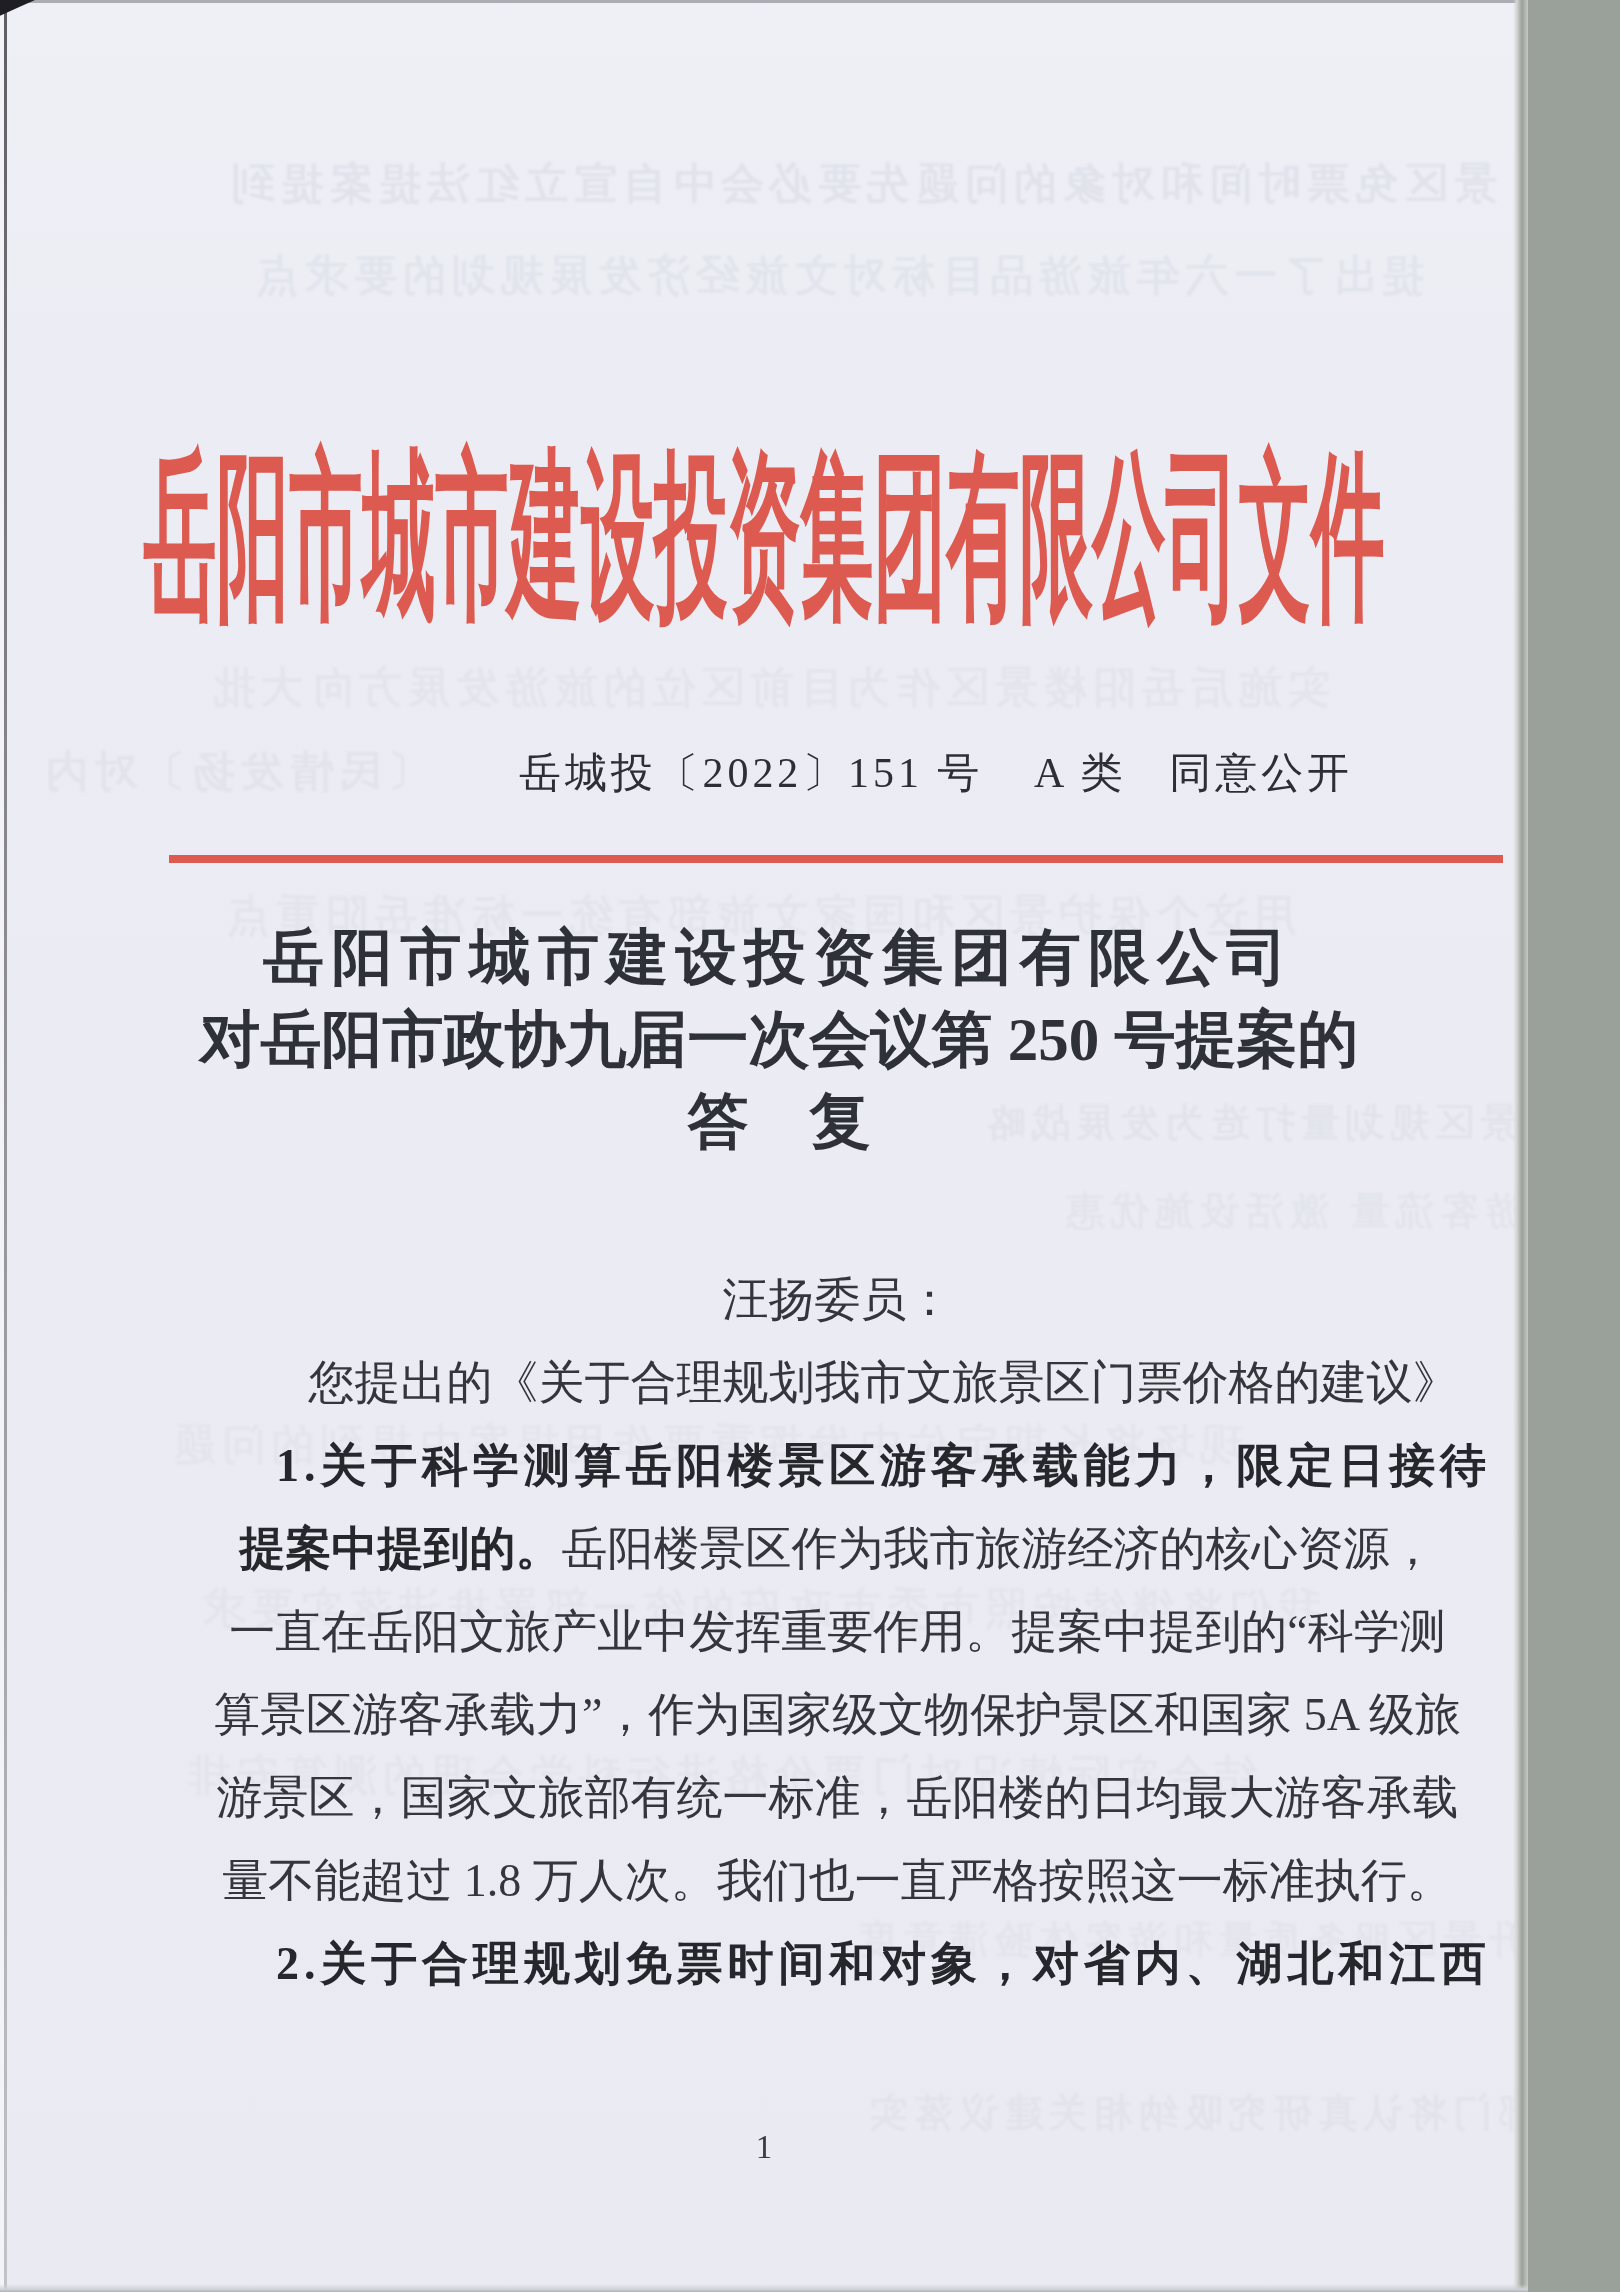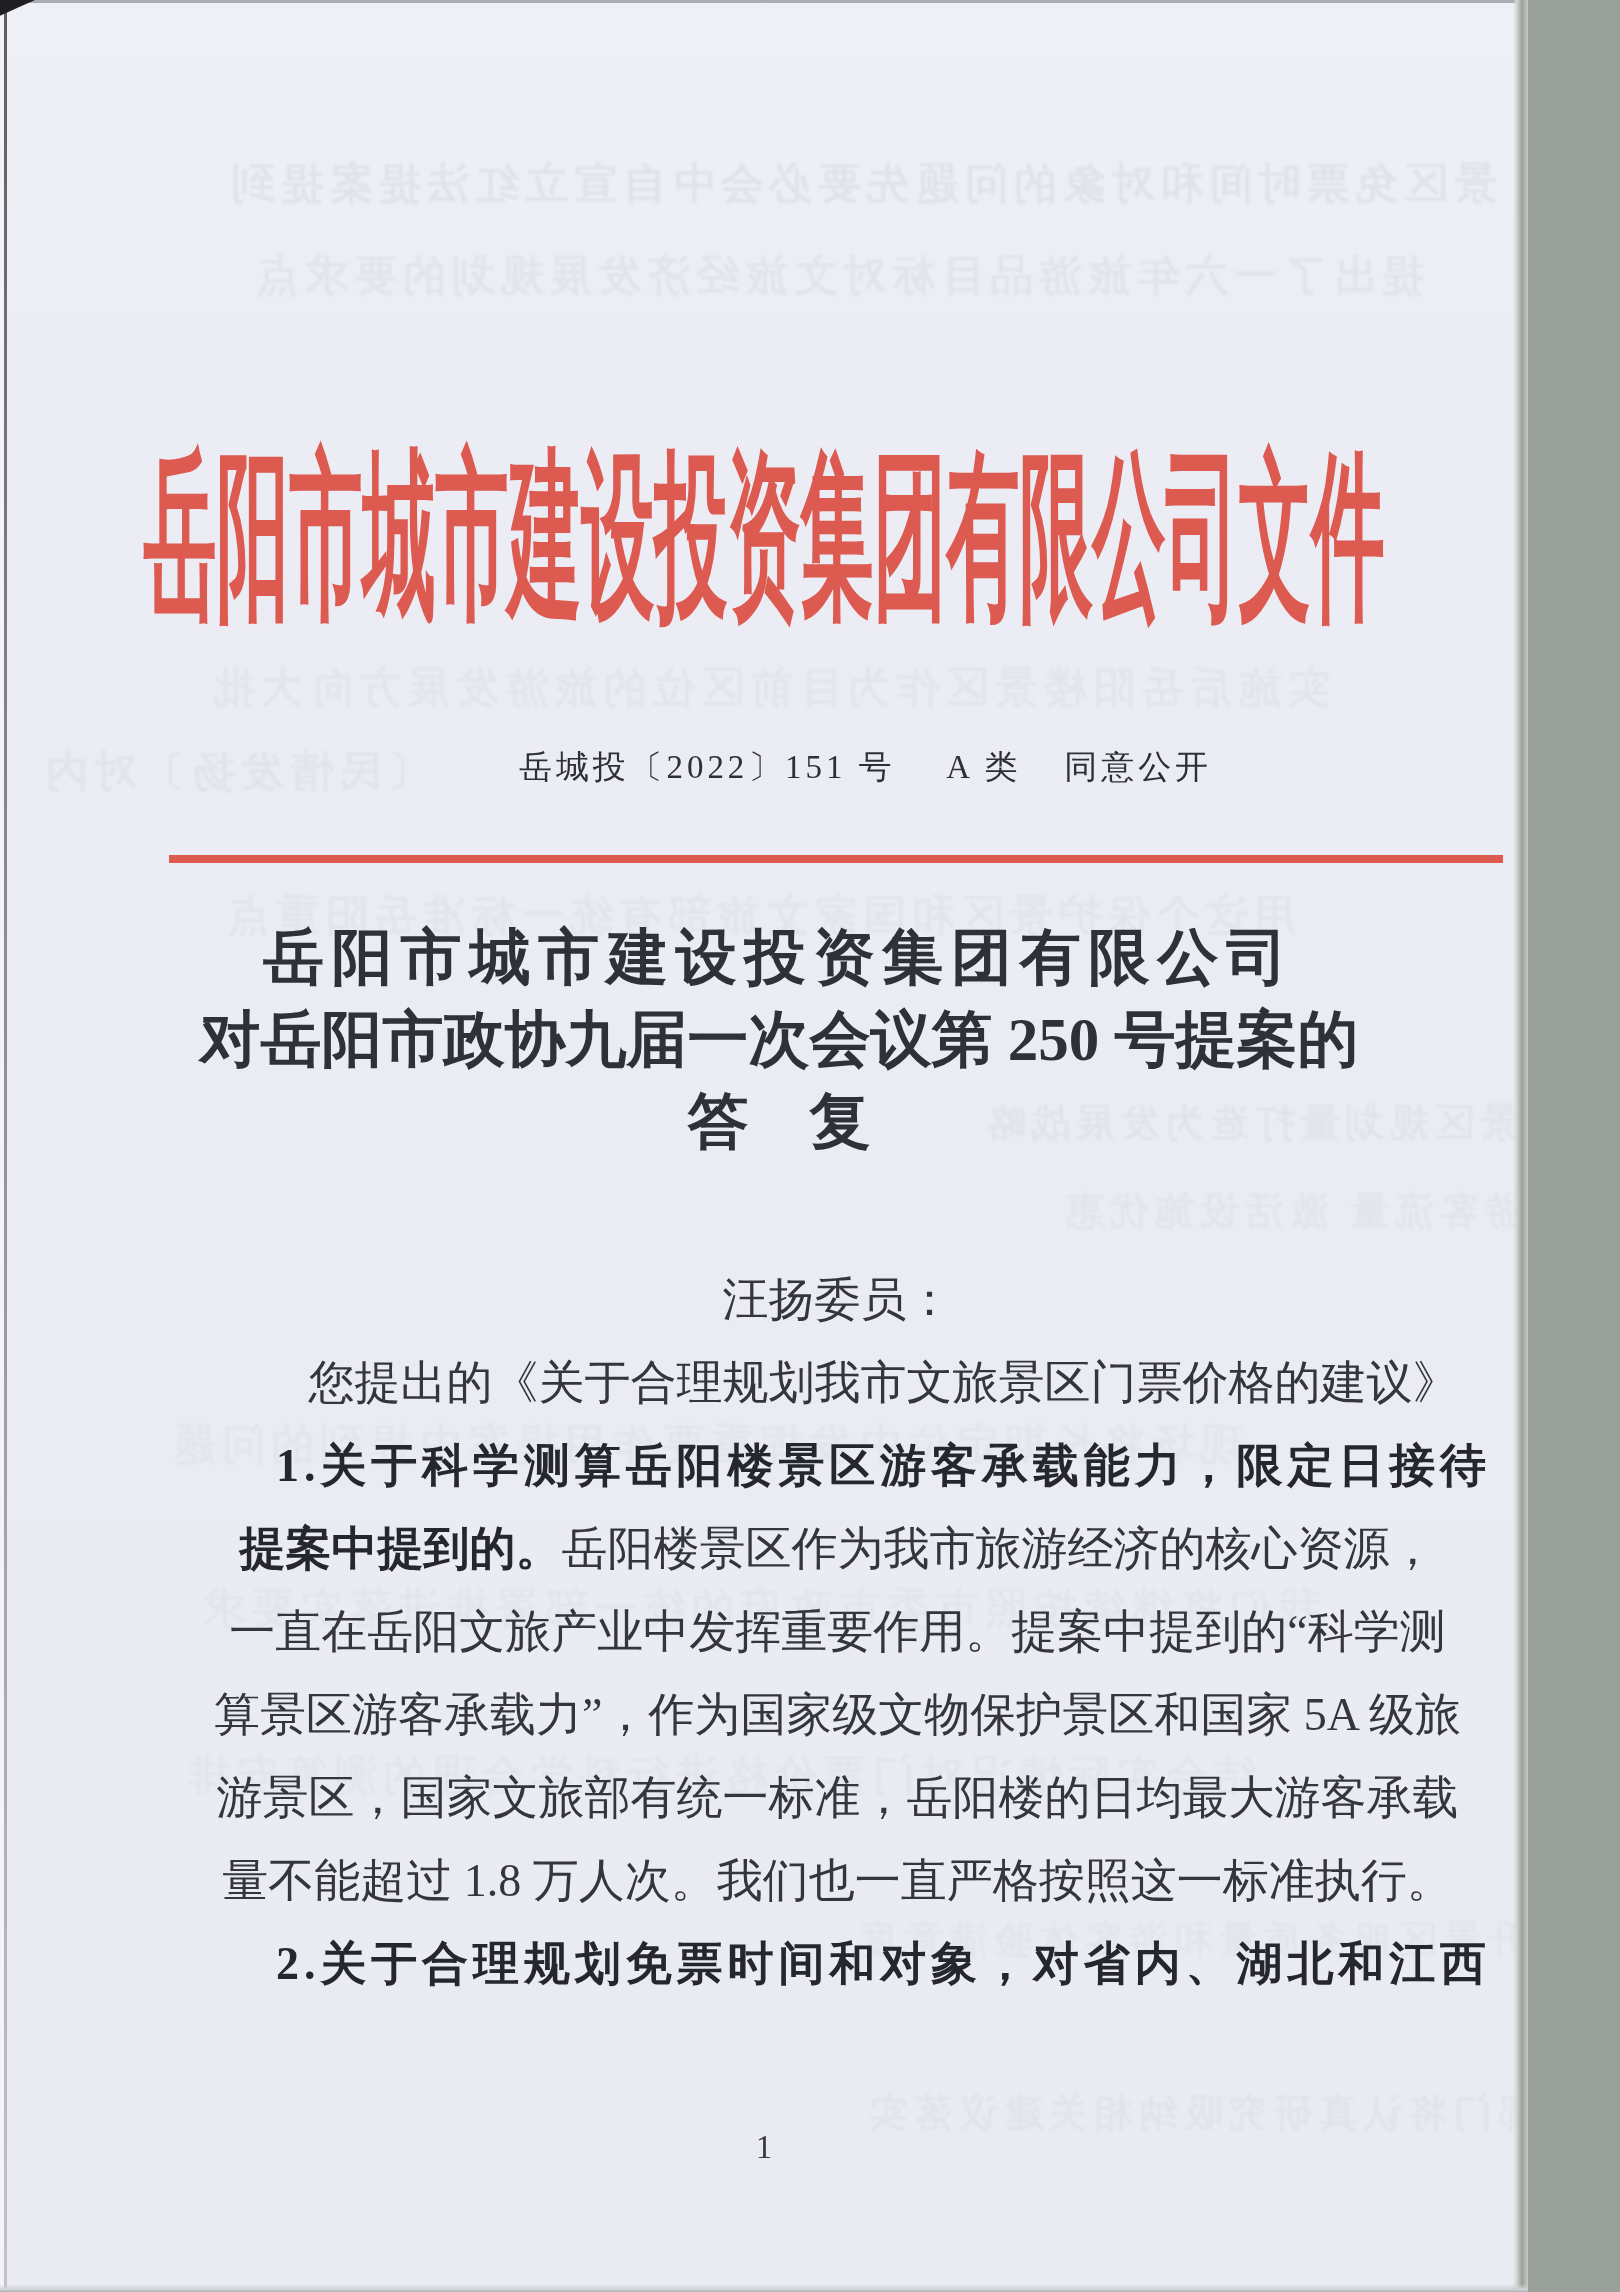--- a/index.html
+++ b/index.html
@@ -39,21 +39,21 @@
   
   .banner{position:absolute;top:501px;left:0;width:100%;text-align:center;}
   .banner-inner{
     display:inline-block;font-size:73px;line-height:73px;font-weight:bold;
     color:var(--accent-red,#dc5a50);transform:scaleY(2.5);transform-origin:50% 50%;
     letter-spacing:0;white-space:nowrap;
   }
   
   .doc-row{
     position:absolute;top:745px;left:519px;display:flex;align-items:baseline;
-    font-size:33px;letter-spacing:3.9px;color:#2e2f35;white-space:nowrap;
+    font-size:42px;letter-spacing:3.9px;color:#2e2f35;white-space:nowrap;
   }
   .doc-row .gap1{width:51px;}
   .doc-row .gap2{width:43px;}
   
   .red-rule{position:absolute;top:855px;left:169px;width:1334px;height:7.8px;
     background:var(--accent-red,#dc5a50);}
   
   .doc-title{position:absolute;top:917px;left:0;width:100%;text-align:center;
     font-weight:bold;color:#2f3138;font-size:61px;line-height:82px;}
   .doc-title .t-line{white-space:nowrap;padding-left:30px;}

